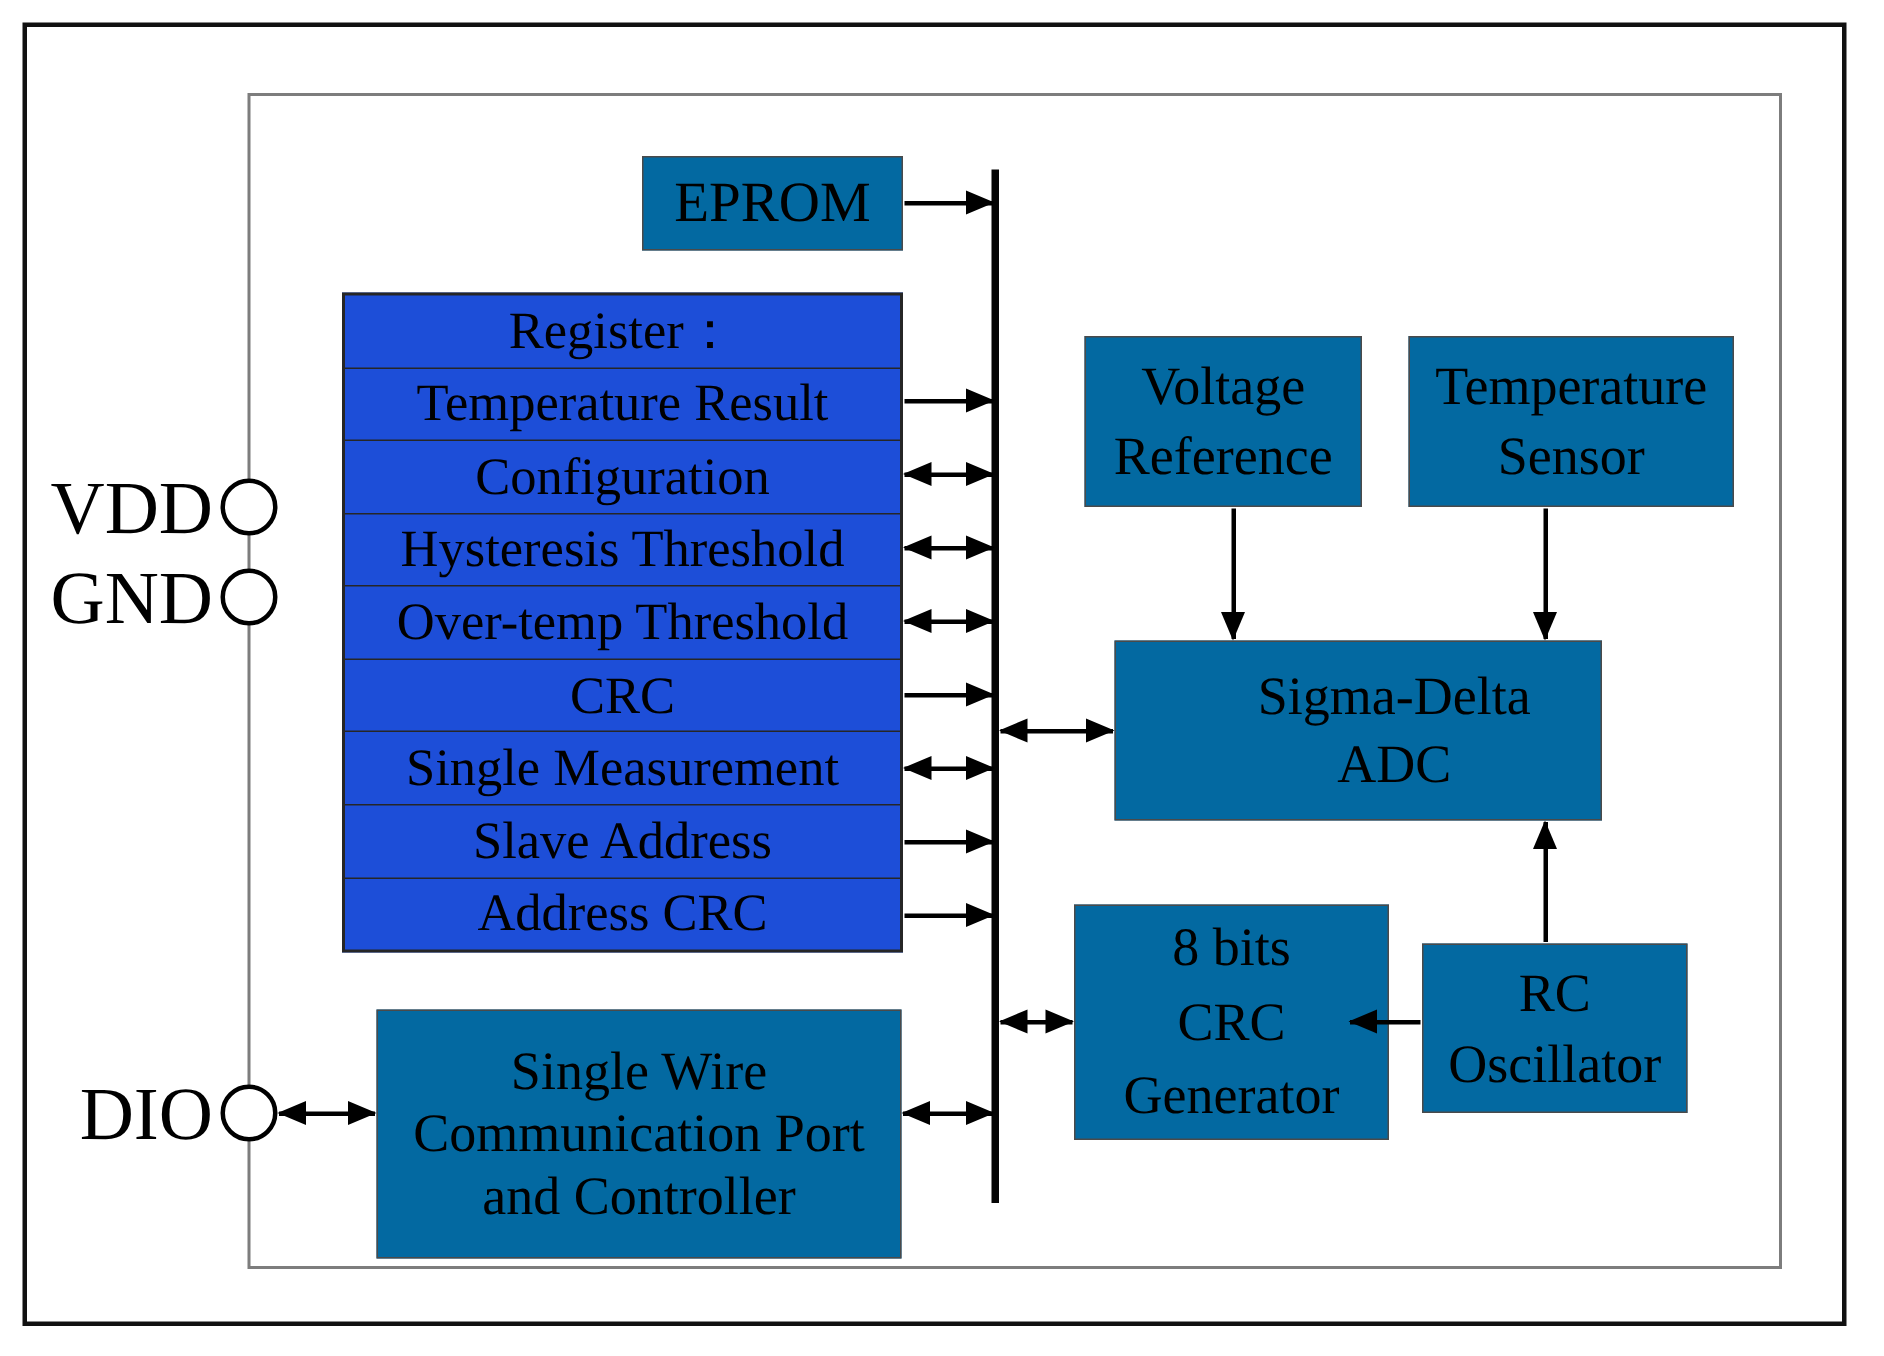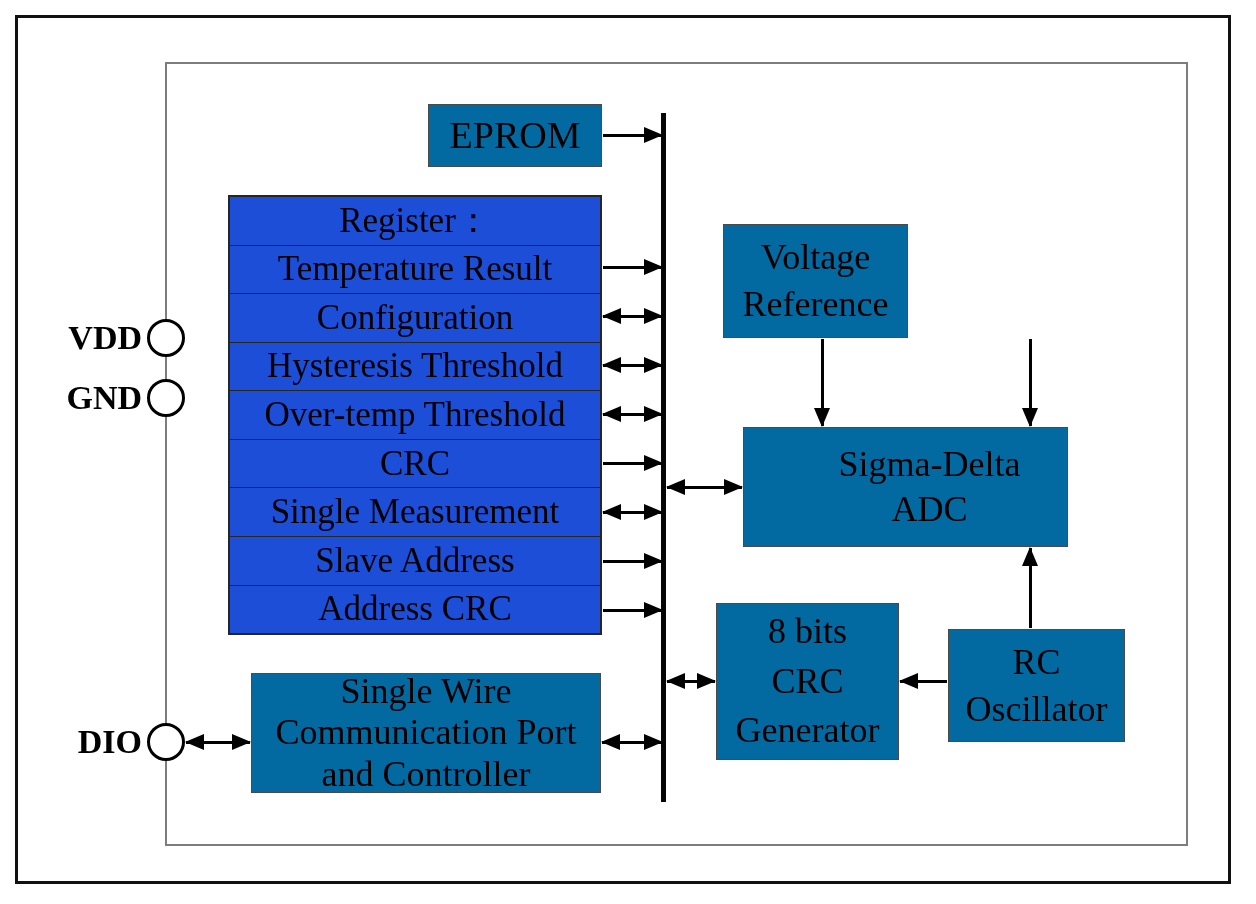--- a/index.html
+++ b/index.html
@@ -15,21 +15,21 @@
   .regtable{position:absolute;left:228px;top:195px;width:374px;height:440px;
             box-sizing:border-box;border:2px solid #262626;background:#1d4ed8;
             display:flex;flex-direction:column;}
   .regrow{flex:1;display:flex;align-items:center;justify-content:center;
           font-size:35px;border-bottom:1.5px solid #262626;}
   .regrow:last-child{border-bottom:none;}
   .bus{position:absolute;left:661px;top:113px;width:5px;height:689px;background:#050505;}
   .pin-circle{position:absolute;width:38px;height:38px;box-sizing:border-box;
               border:3px solid #000;border-radius:50%;background:#fff;}
   .pin-label{position:absolute;left:28px;width:114px;height:50px;line-height:50px;
-             text-align:right;font-size:34px;font-weight:bold;}
+             text-align:right;font-size:50px;}
   .harrow{position:absolute;height:16px;}
   .harrow i{display:block;}
   .harrow .sh{position:absolute;left:1px;right:1px;top:6.5px;height:3px;background:#000;}
   .harrow .hr{position:absolute;right:0;top:0;width:0;height:0;
               border-top:8px solid transparent;border-bottom:8px solid transparent;
               border-left:19px solid #000;}
   .harrow .hl{position:absolute;left:0;top:0;width:0;height:0;
               border-top:8px solid transparent;border-bottom:8px solid transparent;
               border-right:19px solid #000;}
   .varrow{position:absolute;width:16px;}
@@ -68,28 +68,30 @@
     <div class="regrow">Hysteresis Threshold</div>
     <div class="regrow">Over-temp Threshold</div>
     <div class="regrow">CRC</div>
     <div class="regrow">Single Measurement</div>
     <div class="regrow">Slave Address</div>
     <div class="regrow">Address CRC</div>
   </div>
 
   <div class="block" style="left:723px;top:224px;width:185px;height:114px;text-align:center;">Voltage
 Reference</div>
+  <div class="block" style="left:939px;top:224px;width:217px;height:114px;">Temperature
+Sensor</div>
   <div class="block" style="left:743px;top:427px;width:325px;height:120px;line-height:1.25;padding-left:48px;">Sigma-Delta
 ADC</div>
-  <div class="block" style="left:716px;top:603px;width:183px;height:157px;line-height:1.38;">8 bits
+  <div class="block" style="left:716px;top:603px;width:210px;height:157px;line-height:1.38;">8 bits
 CRC
 Generator</div>
   <div class="block" style="left:948px;top:629px;width:177px;height:113px;line-height:1.3;">RC
 Oscillator</div>
-  <div class="block" style="left:251px;top:673px;width:350px;height:120px;line-height:1.14;">Single Wire
+  <div class="block" style="left:251px;top:673px;width:350px;height:166px;line-height:1.14;">Single Wire
 Communication Port
 and Controller</div>
 
   <div class="harrow" style="left:602px;top:127px;width:61px;">
       <i class="sh"></i>
       <i class="hr"></i>
     </div>
   <div class="harrow" style="left:602px;top:259px;width:61px;">
       <i class="sh"></i>
       <i class="hr"></i>

